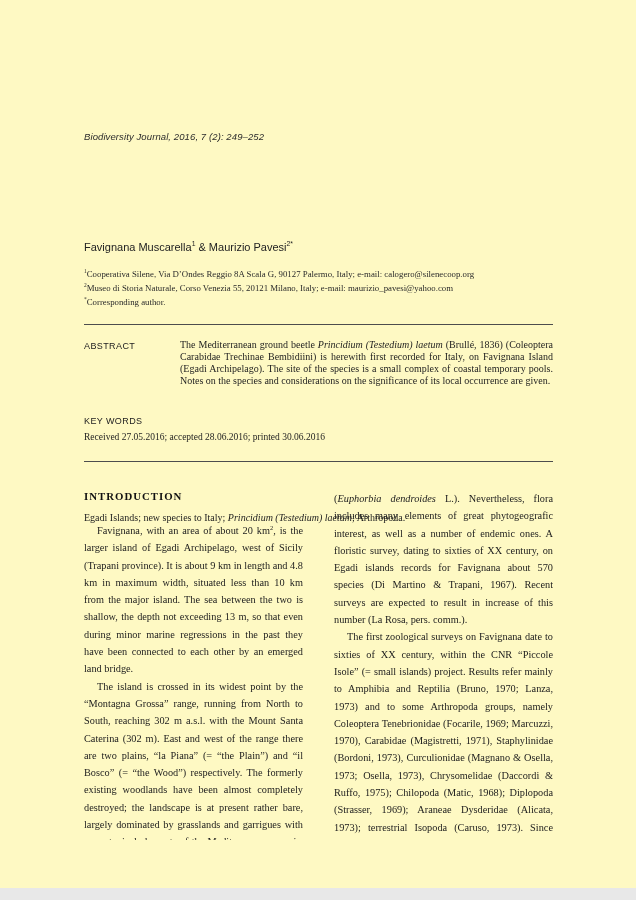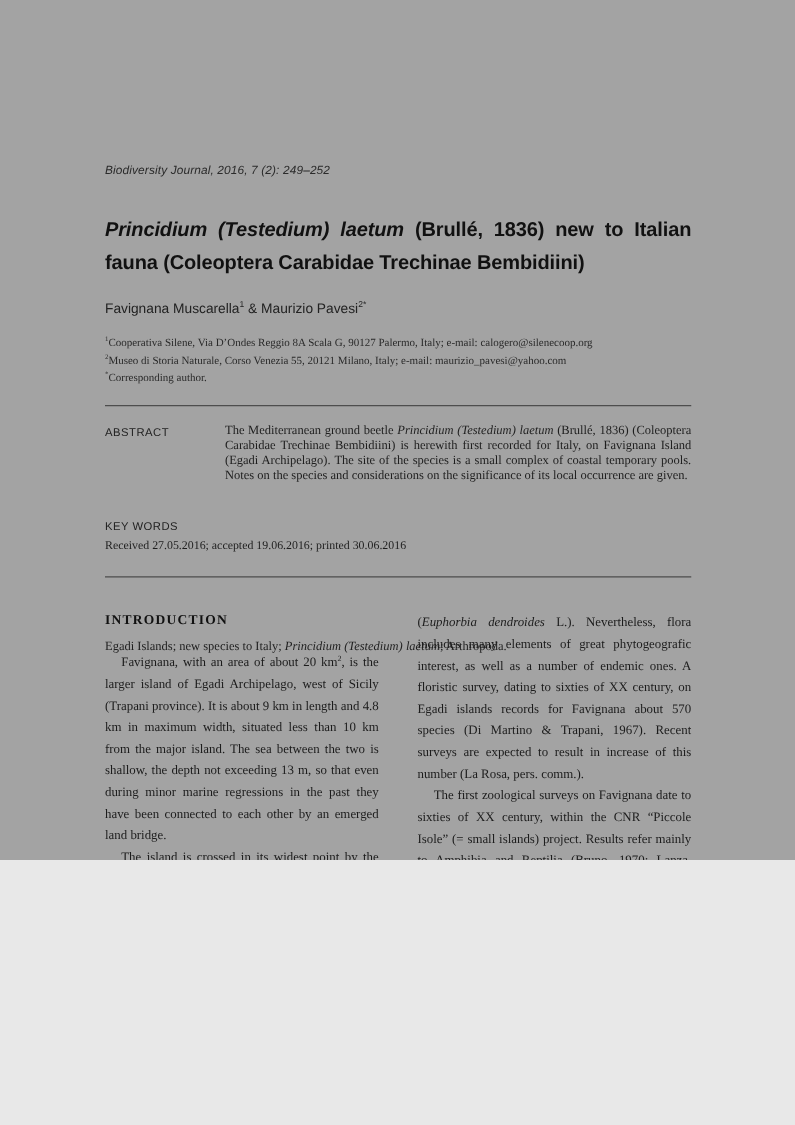--- a/index.html
+++ b/index.html
@@ -1,18 +1,18 @@
 <!DOCTYPE html>
 <html><head>
 <meta charset="utf-8">
 <style>
   html,body { margin:0; padding:0; background:#e8e8e8; }
   .page {
-    position:relative; width:636px; height:688px; margin:0 auto;
-    background:#a3a3a3; overflow:hidden;
+    position:relative; width:636px; height:888px; margin:0 auto;
+    background:#fef9c3; overflow:hidden;
     font-family:"Liberation Serif", serif; color:#1e1e1e;
   }
   .abs { position:absolute; left:84px; width:469px; }
 
   .journal-line {
     top:131px; font-family:"Liberation Sans", sans-serif;
     font-style:italic; font-size:9.5px; color:#2b2b2b; letter-spacing:0.1px;
   }
   .paper-title {
     top:172px; font-family:"Liberation Sans", sans-serif;
@@ -61,21 +61,20 @@
   .body-par em { font-style:italic; }
   .body-par sup, .block-text sup { font-size:62%; vertical-align:super; line-height:0; }
 </style>
 </head>
 <body>
 
 <div class="page">
 
   <div class="abs journal-line">Biodiversity Journal, 2016, 7 (2): 249–252</div>
 
-  <h1 class="abs paper-title" style="margin:0;"><em>Princidium (Testedium) laetum</em><span> (Brullé, 1836) new to Italian fauna (Coleoptera Carabidae Trechinae Bembidiini)</span></h1>
 
   <div class="abs authors-line"><span>Favignana Muscarella</span><sup>1</sup><span> &amp; Maurizio Pavesi</span><sup>2*</sup></div>
 
   <div class="abs affiliations">
     <div><sup>1</sup><span>Cooperativa Silene, Via D’Ondes Reggio 8A Scala G, 90127 Palermo, Italy; e-mail: calogero@silenecoop.org</span></div>
     <div><sup>2</sup><span>Museo di Storia Naturale, Corso Venezia 55, 20121 Milano, Italy; e-mail: maurizio_pavesi@yahoo.com</span></div>
     <div><sup>*</sup><span>Corresponding author.</span></div>
   </div>
 
   <hr class="rule rule-1">
@@ -83,21 +82,21 @@
   <div class="abs labelled-row row-abstract">
     <div class="block-label">ABSTRACT</div>
     <div class="block-text"><span>The Mediterranean ground beetle </span><em>Princidium (Testedium) laetum</em><span> (Brullé, 1836) (Coleoptera Carabidae Trechinae Bembidiini) is herewith first recorded for Italy, on Favignana Island (Egadi Archipelago). The site of the species is a small complex of coastal temporary pools. Notes on the species and considerations on the significance of its local occurrence are given.</span></div>
   </div>
 
   <div class="abs labelled-row row-keywords">
     <div class="block-label">KEY WORDS</div>
     <div class="block-text"><span>Egadi Islands; new species to Italy; </span><em>Princidium (Testedium) laetum</em><span>; Arthropoda.</span></div>
   </div>
 
-  <div class="abs dates-line">Received 27.05.2016; accepted 19.06.2016; printed 30.06.2016</div>
+  <div class="abs dates-line">Received 27.05.2016; accepted 28.06.2016; printed 30.06.2016</div>
 
   <hr class="rule rule-2">
 
   <div class="abs body-columns">
     <div class="col">
       <h2 class="section-heading">INTRODUCTION</h2>
       <p class="body-par indent"><span>Favignana, with an area of about 20 km</span><sup>2</sup><span>, is the larger island of Egadi Archipelago, west of Sicily (Trapani province). It is about 9 km in length and 4.8 km in maximum width, situated less than 10 km from the major island. The sea between the two is shallow, the depth not exceeding 13 m, so that even during minor marine regressions in the past they have been connected to each other by an emerged land bridge.</span></p>
       <p class="body-par indent"><span>The island is crossed in its widest point by the “Montagna Grossa” range, running from North to South, reaching 302 m a.s.l. with the Mount Santa Caterina (302 m). East and west of the range there are two plains, “la Piana” (= “the Plain”) and “il Bosco” (= “the Wood”) respectively. The formerly existing woodlands have been almost completely destroyed; the landscape is at present rather bare, largely dominated by grasslands and garrigues with some typical elements of the Mediterranean maquis, such as wild olive (</span><em>Olea europaea</em><span> L.), mastic (</span><em>Pistacia lentiscus</em></p>
     </div>
     <div class="col">

